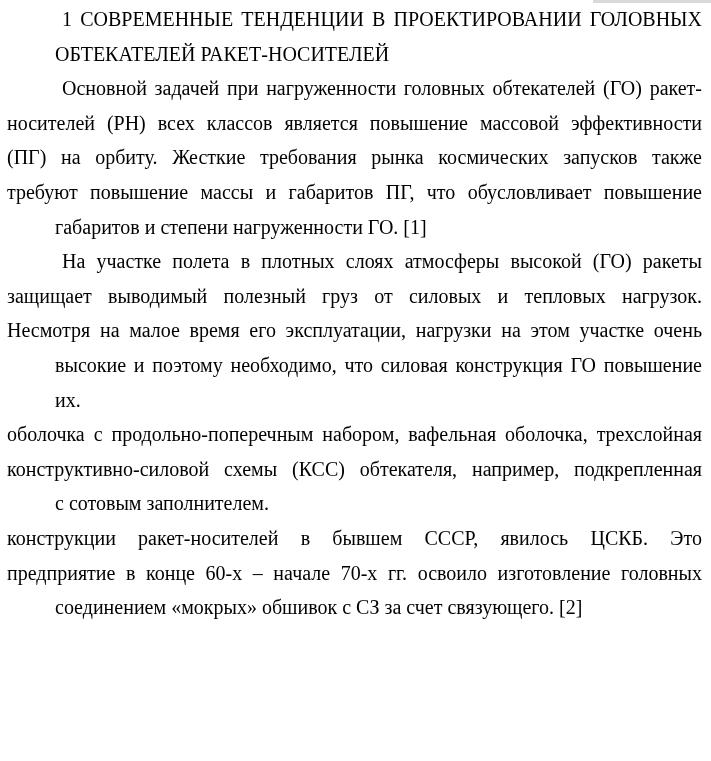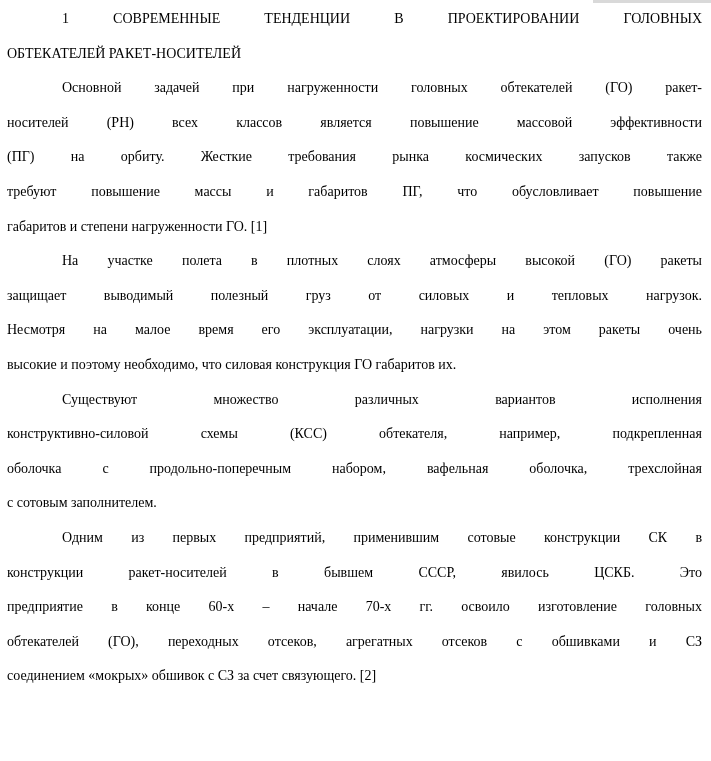--- a/index.html
+++ b/index.html
@@ -8,21 +8,21 @@
     background: #ffffff;
   }
   .page {
     position: relative;
     width: 711px;
     height: 761px;
     overflow: hidden;
     background: #ffffff;
     color: #000000;
     font-family: "Liberation Serif", "DejaVu Serif", serif;
-    font-size: 14px;
+    font-size: 20px;
     line-height: 34.6px;
   }
   .scan-artifact {
     position: absolute;
     top: 0;
     right: 0;
     width: 118px;
     height: 3px;
     background: #d9d9d9;
   }
@@ -32,20 +32,21 @@
   .block { margin: 0; }
   .line {
     text-align: justify;
     text-align-last: justify;
   }
   .line.first {
     padding-left: 55px;
   }
   .line.last {
     text-align-last: left;
+    margin-left: 48px;
   }
 </style>
 </head>
 <body>
 
 <main class="page">
   <div class="scan-artifact"></div>
   <section class="doc">
       <div class="block heading">
         <div class="line first">1 СОВРЕМЕННЫЕ ТЕНДЕНЦИИ В ПРОЕКТИРОВАНИИ ГОЛОВНЫХ</div>
@@ -54,30 +55,27 @@
       <div class="block paragraph">
         <div class="line first">Основной задачей при нагруженности головных обтекателей (ГО) ракет-</div>
         <div class="line">носителей (РН) всех классов является повышение массовой эффективности</div>
         <div class="line">(ПГ) на орбиту.  Жесткие требования рынка космических запусков также</div>
         <div class="line">требуют повышение массы и габаритов ПГ, что обусловливает повышение</div>
         <div class="line last">габаритов и степени нагруженности ГО. [1]</div>
       </div>
       <div class="block paragraph">
         <div class="line first">На участке полета в плотных слоях атмосферы высокой (ГО) ракеты</div>
         <div class="line">защищает выводимый полезный груз от силовых и тепловых нагрузок.</div>
-        <div class="line">Несмотря на малое время его эксплуатации, нагрузки на этом ракеты очень</div>
-        <div class="line last">высокие и поэтому необходимо, что силовая конструкция ГО габаритов их.</div>
+        <div class="line">Несмотря на малое время его эксплуатации, нагрузки на этом участке очень</div>
+        <div class="line last">высокие и поэтому необходимо, что силовая конструкция ГО повышение их.</div>
       </div>
       <div class="block paragraph">
-        <div class="line first">Существуют множество различных вариантов исполнения</div>
+        <div class="line">оболочка с продольно-поперечным набором, вафельная оболочка, трехслойная</div>
         <div class="line">конструктивно-силовой схемы (КСС) обтекателя, например, подкрепленная</div>
-        <div class="line">оболочка с продольно-поперечным набором, вафельная оболочка, трехслойная</div>
         <div class="line last">с сотовым заполнителем.</div>
       </div>
       <div class="block paragraph">
-        <div class="line first">Одним из первых предприятий, применившим сотовые конструкции СК в</div>
         <div class="line">конструкции ракет-носителей в бывшем СССР, явилось ЦСКБ. Это</div>
         <div class="line">предприятие в конце 60-х – начале 70-х гг. освоило изготовление головных</div>
-        <div class="line">обтекателей (ГО), переходных отсеков, агрегатных отсеков с обшивками и СЗ</div>
         <div class="line last">соединением «мокрых» обшивок с СЗ за счет связующего. [2]</div>
       </div>
     </section>
 </main>
 
 </body></html>

